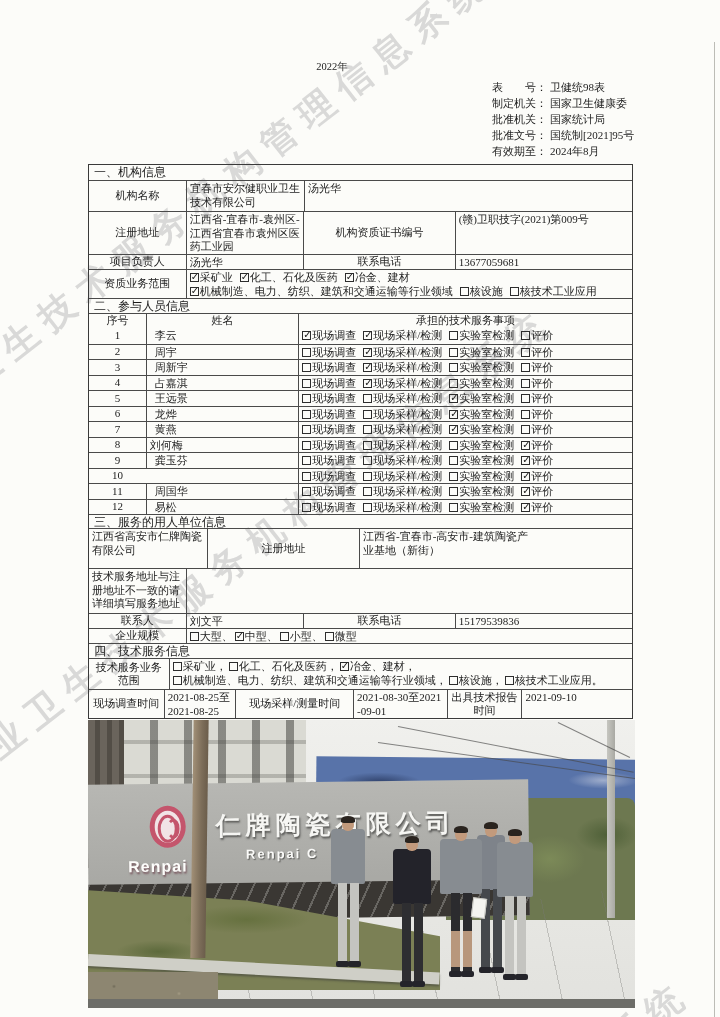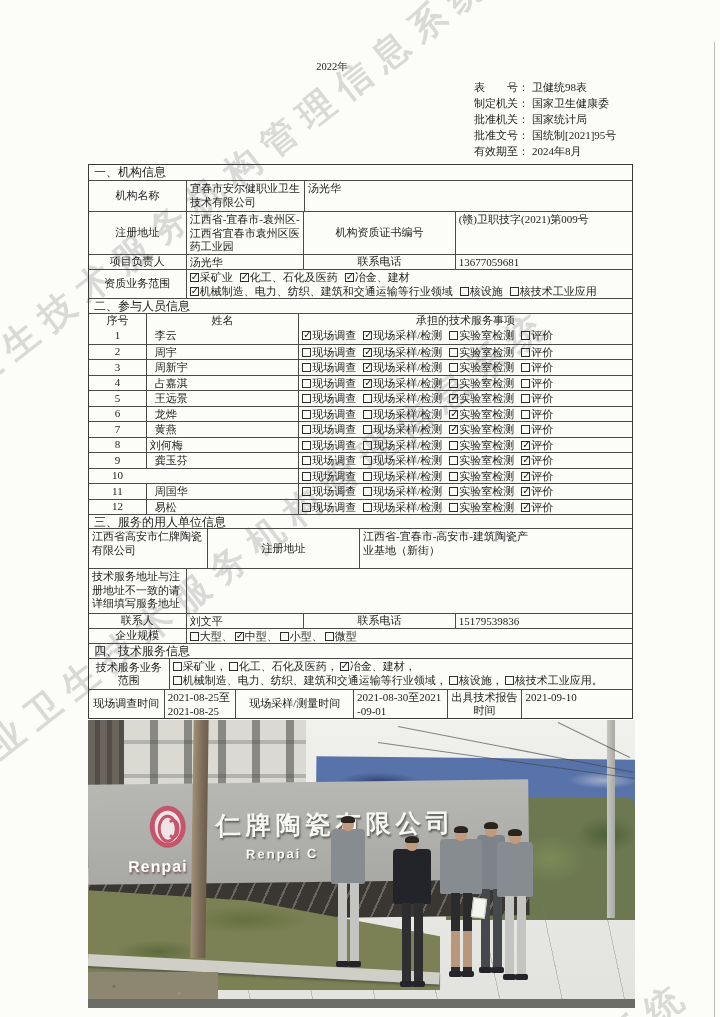--- a/index.html
+++ b/index.html
@@ -12,21 +12,21 @@
         color:rgba(145,145,150,0.33); transform:rotate(-38deg); transform-origin:left top; z-index:4; pointer-events:none; }
   .wm1 { left:-120px; top:420px; }
   .wm2 { left:-60px;  top:760px; }
   .wm3 { left:79px;   top:1432px; }
 
   .scan-edge { position:absolute; left:714px; top:42px; width:1px; height:975px; background:#bcbcb6; z-index:6; }
 
   
   .title { position:absolute; left:0; top:26px; width:664px; text-align:center; font-size:21px; font-weight:bold; letter-spacing:1px; z-index:5; }
   .year  { position:absolute; left:0; top:60px; width:664px; text-align:center; font-size:10.5px; z-index:5; }
-  .meta  { position:absolute; left:474px; top:79px; z-index:5; font-size:11px; line-height:16px;font-family:Liberation Serif, serif; }
+  .meta  { position:absolute; left:492px; top:79px; z-index:5; font-size:11px; line-height:16px;font-family:Liberation Serif, serif; }
   .meta-row .ml { display:inline-block; width:58px; }
   .report-code { position:absolute; left:114px; top:148px; font-size:11px; z-index:5; }
   .report-code .rc-label { margin-right:8px; }
 
   
   .tbl { position:absolute; left:88px; top:164px; width:545px; border:1.4px solid #3a3a3a; z-index:5; background:transparent; }
   .trow { display:flex; border-top:1px solid #4a4a4a; }
   .trow:first-child { border-top:none; }
   .c { border-left:1px solid #4a4a4a; overflow:hidden; font-size:11px; line-height:13.5px; padding:1px 3px; }
   .c:first-child { border-left:none; }

